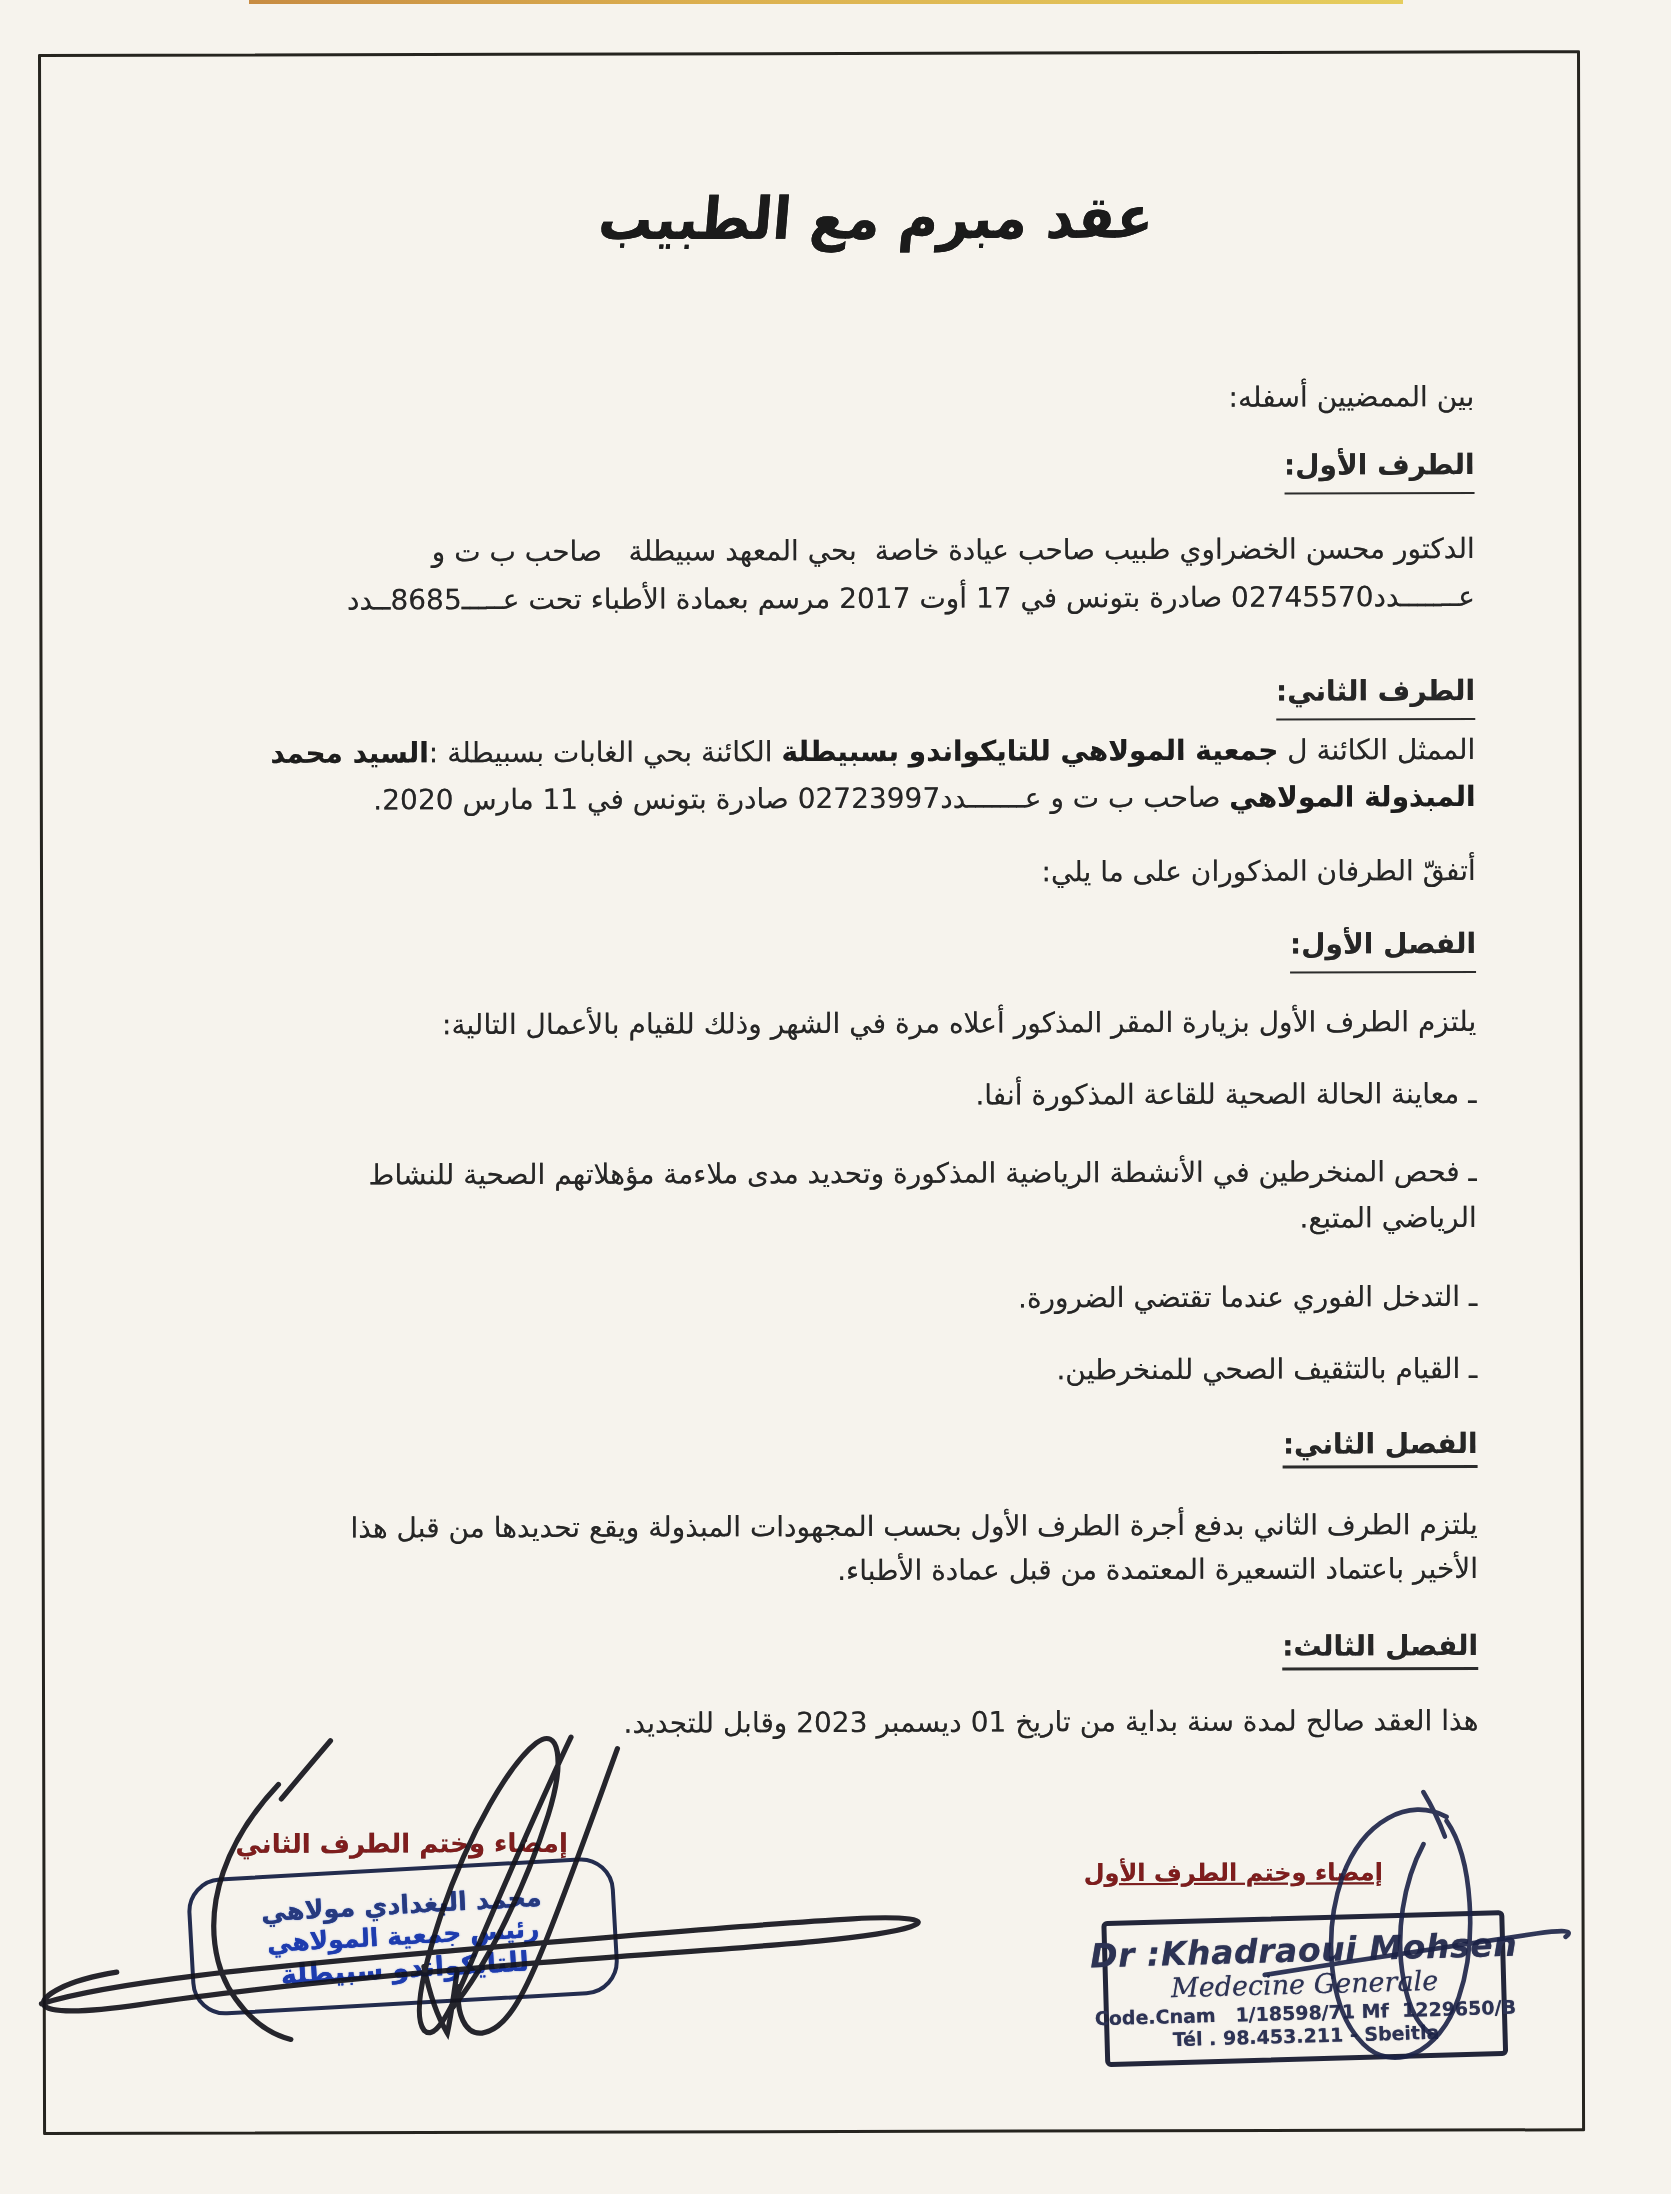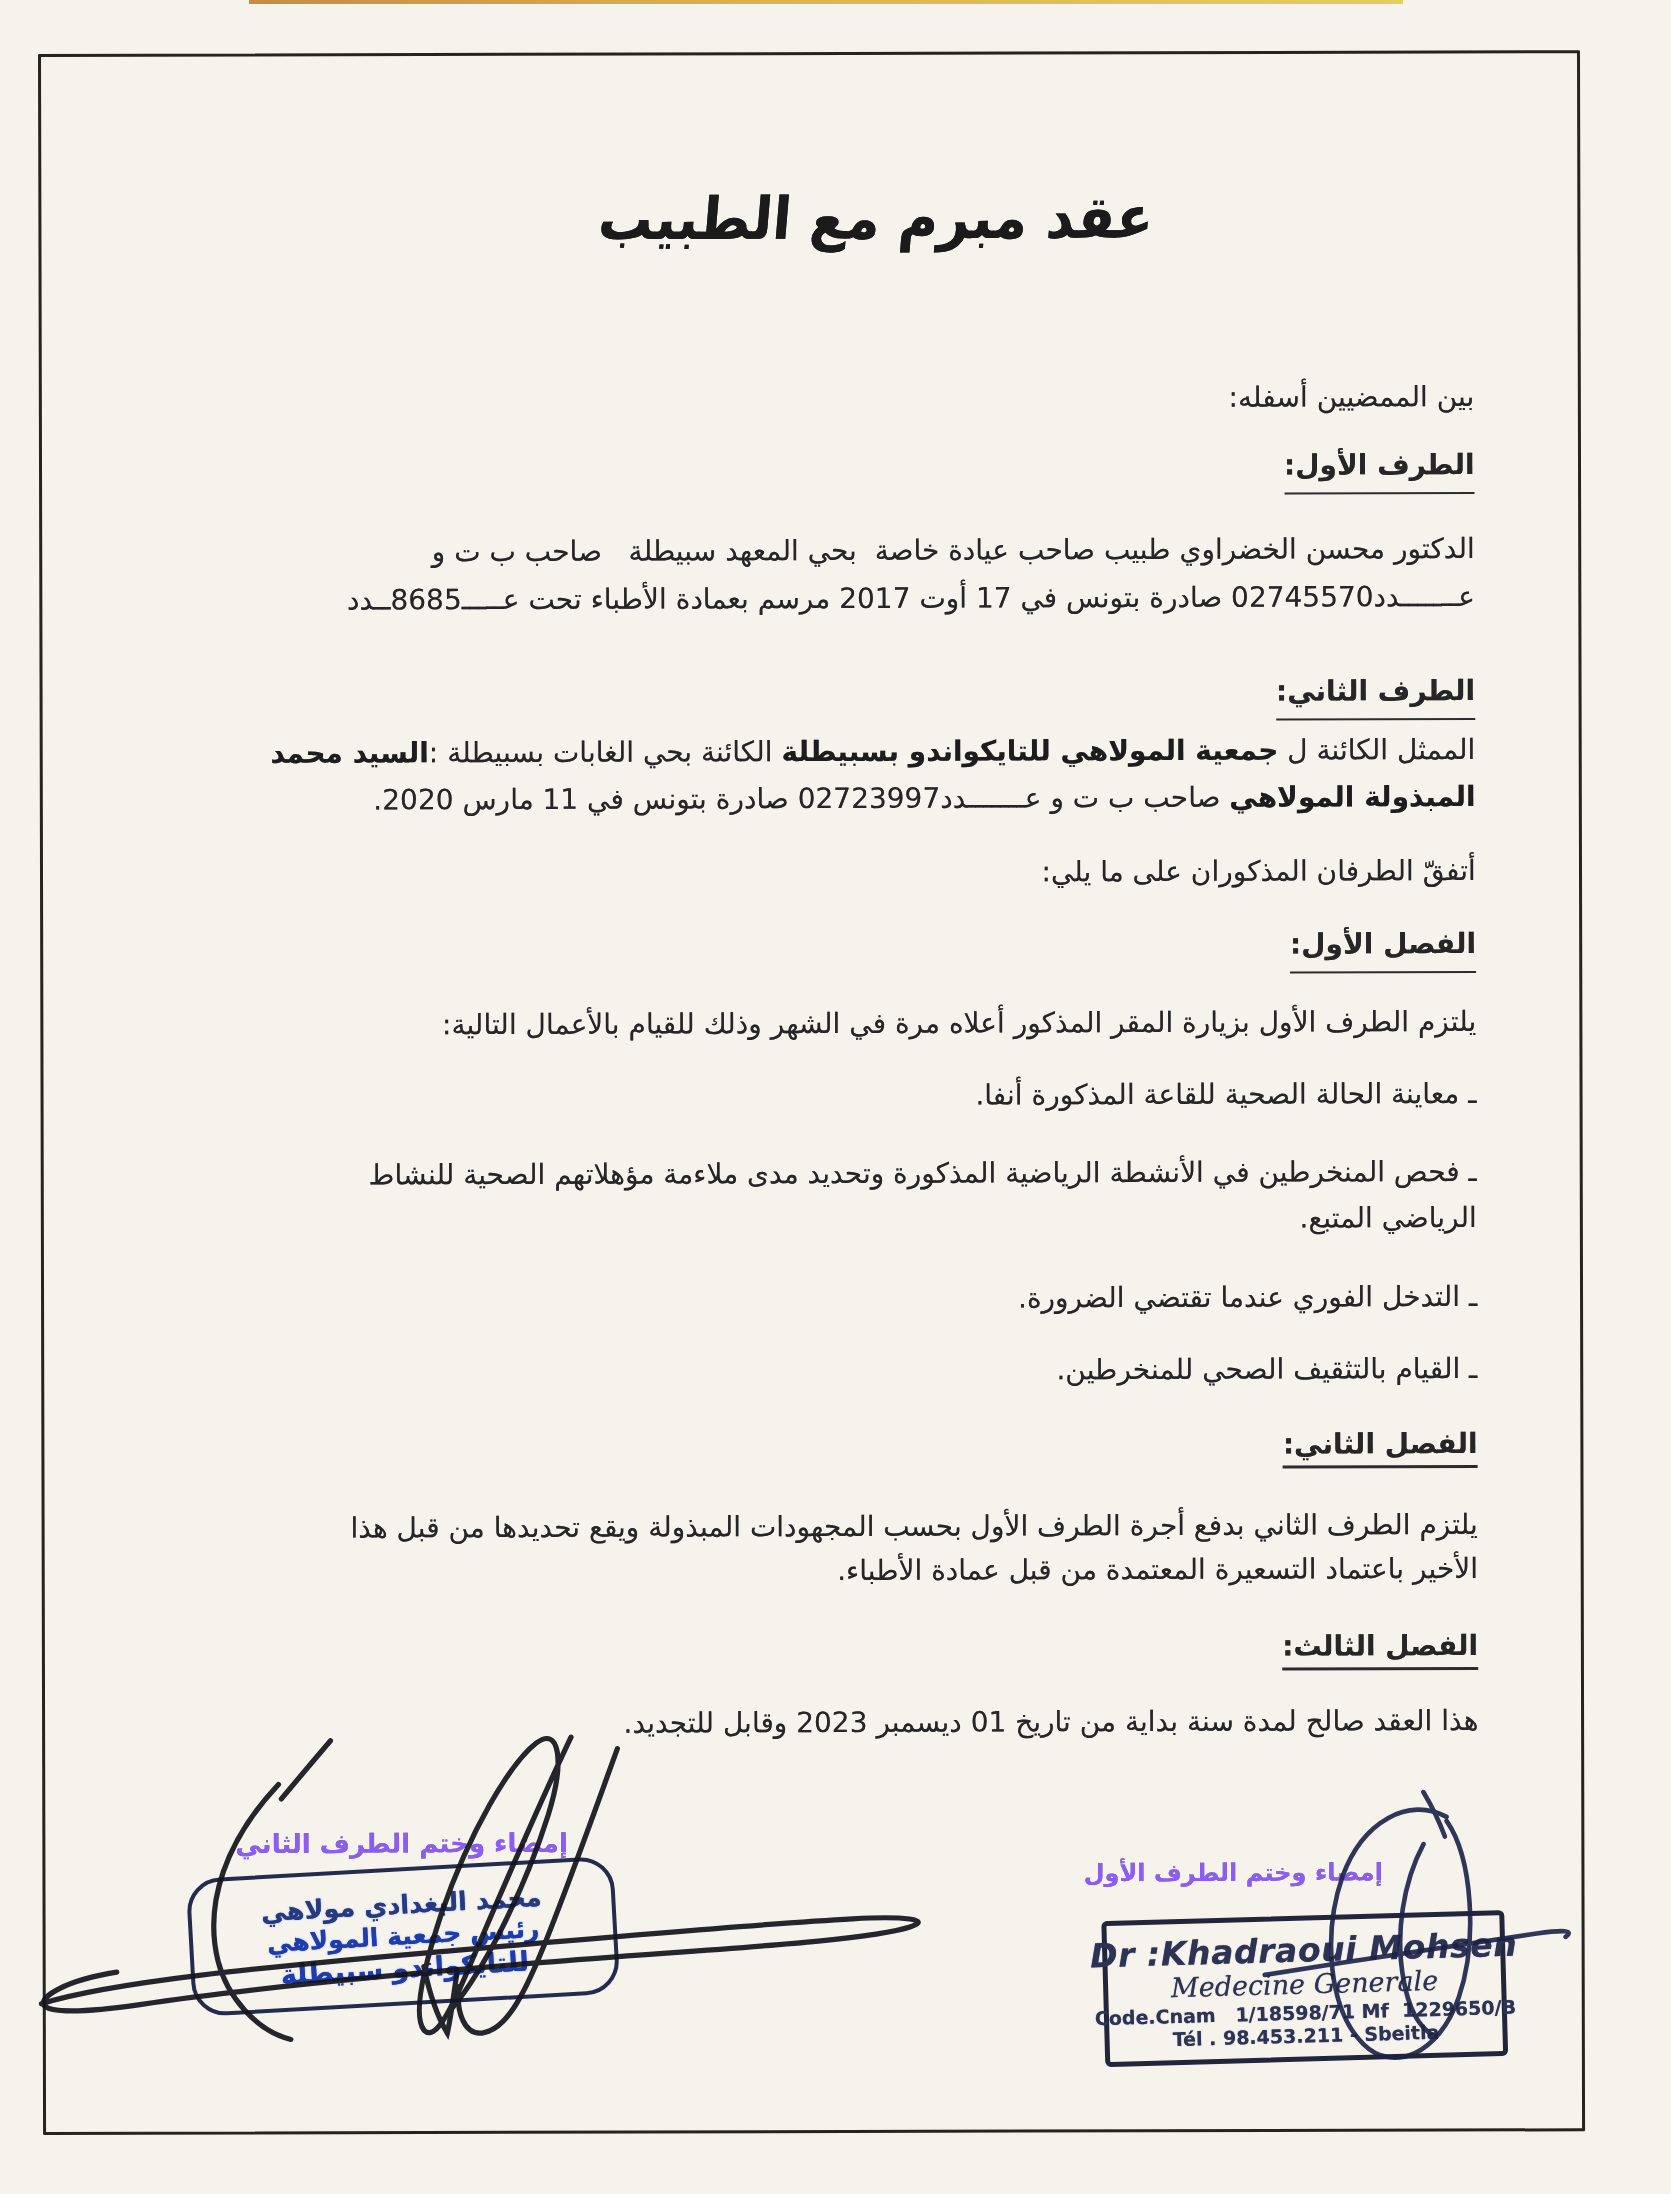--- a/index.html
+++ b/index.html
@@ -67,24 +67,24 @@
     display:flex;flex-direction:column;align-items:center;justify-content:center;
     z-index:3;background:rgba(255,255,255,0.0);
   }
   .stamp-right .sr{color:#2d3354;text-shadow:0 0 0.9px rgba(45,51,84,.7);white-space:pre;}
   .sr-name{font-size:33px;font-weight:bold;font-style:italic;letter-spacing:0.6px;}
   .sr-spec{font-family:"DejaVu Serif", serif;font-style:italic;font-size:27px;margin-top:-1.2px;color:#3a4066;}
   .sr-code{font-size:19px;font-weight:bold;margin-top:2.3px;}
   .sr-tel{font-size:19px;font-weight:bold;margin-top:1.2px;}
   .sig-label{
     position:absolute;z-index:2;direction:rtl;white-space:pre;
-    font-weight:bold;color:#8b5cf6;text-shadow:0 0 0.4px rgba(20,20,20,.6);
+    font-weight:bold;color:#7f1d1d;text-shadow:0 0 0.4px rgba(20,20,20,.6);
   }
   .sig-label-left{left:249px;top:1827px;width:313px;text-align:center;font-size:26px;}
-  .sig-label-right{left:1099px;top:1860px;width:278px;text-align:right;font-size:24px;}
+  .sig-label-right{left:1099px;top:1860px;width:278px;text-align:right;font-size:24px;text-decoration:underline;}
   svg.sig{position:absolute;z-index:4;}
   .sig path{fill:none;stroke-linecap:round;}
 </style>
 </head>
 <body>
 
 <div class="page">
 
   <div class="scan-strip"></div>
   <div class="frame"></div>

